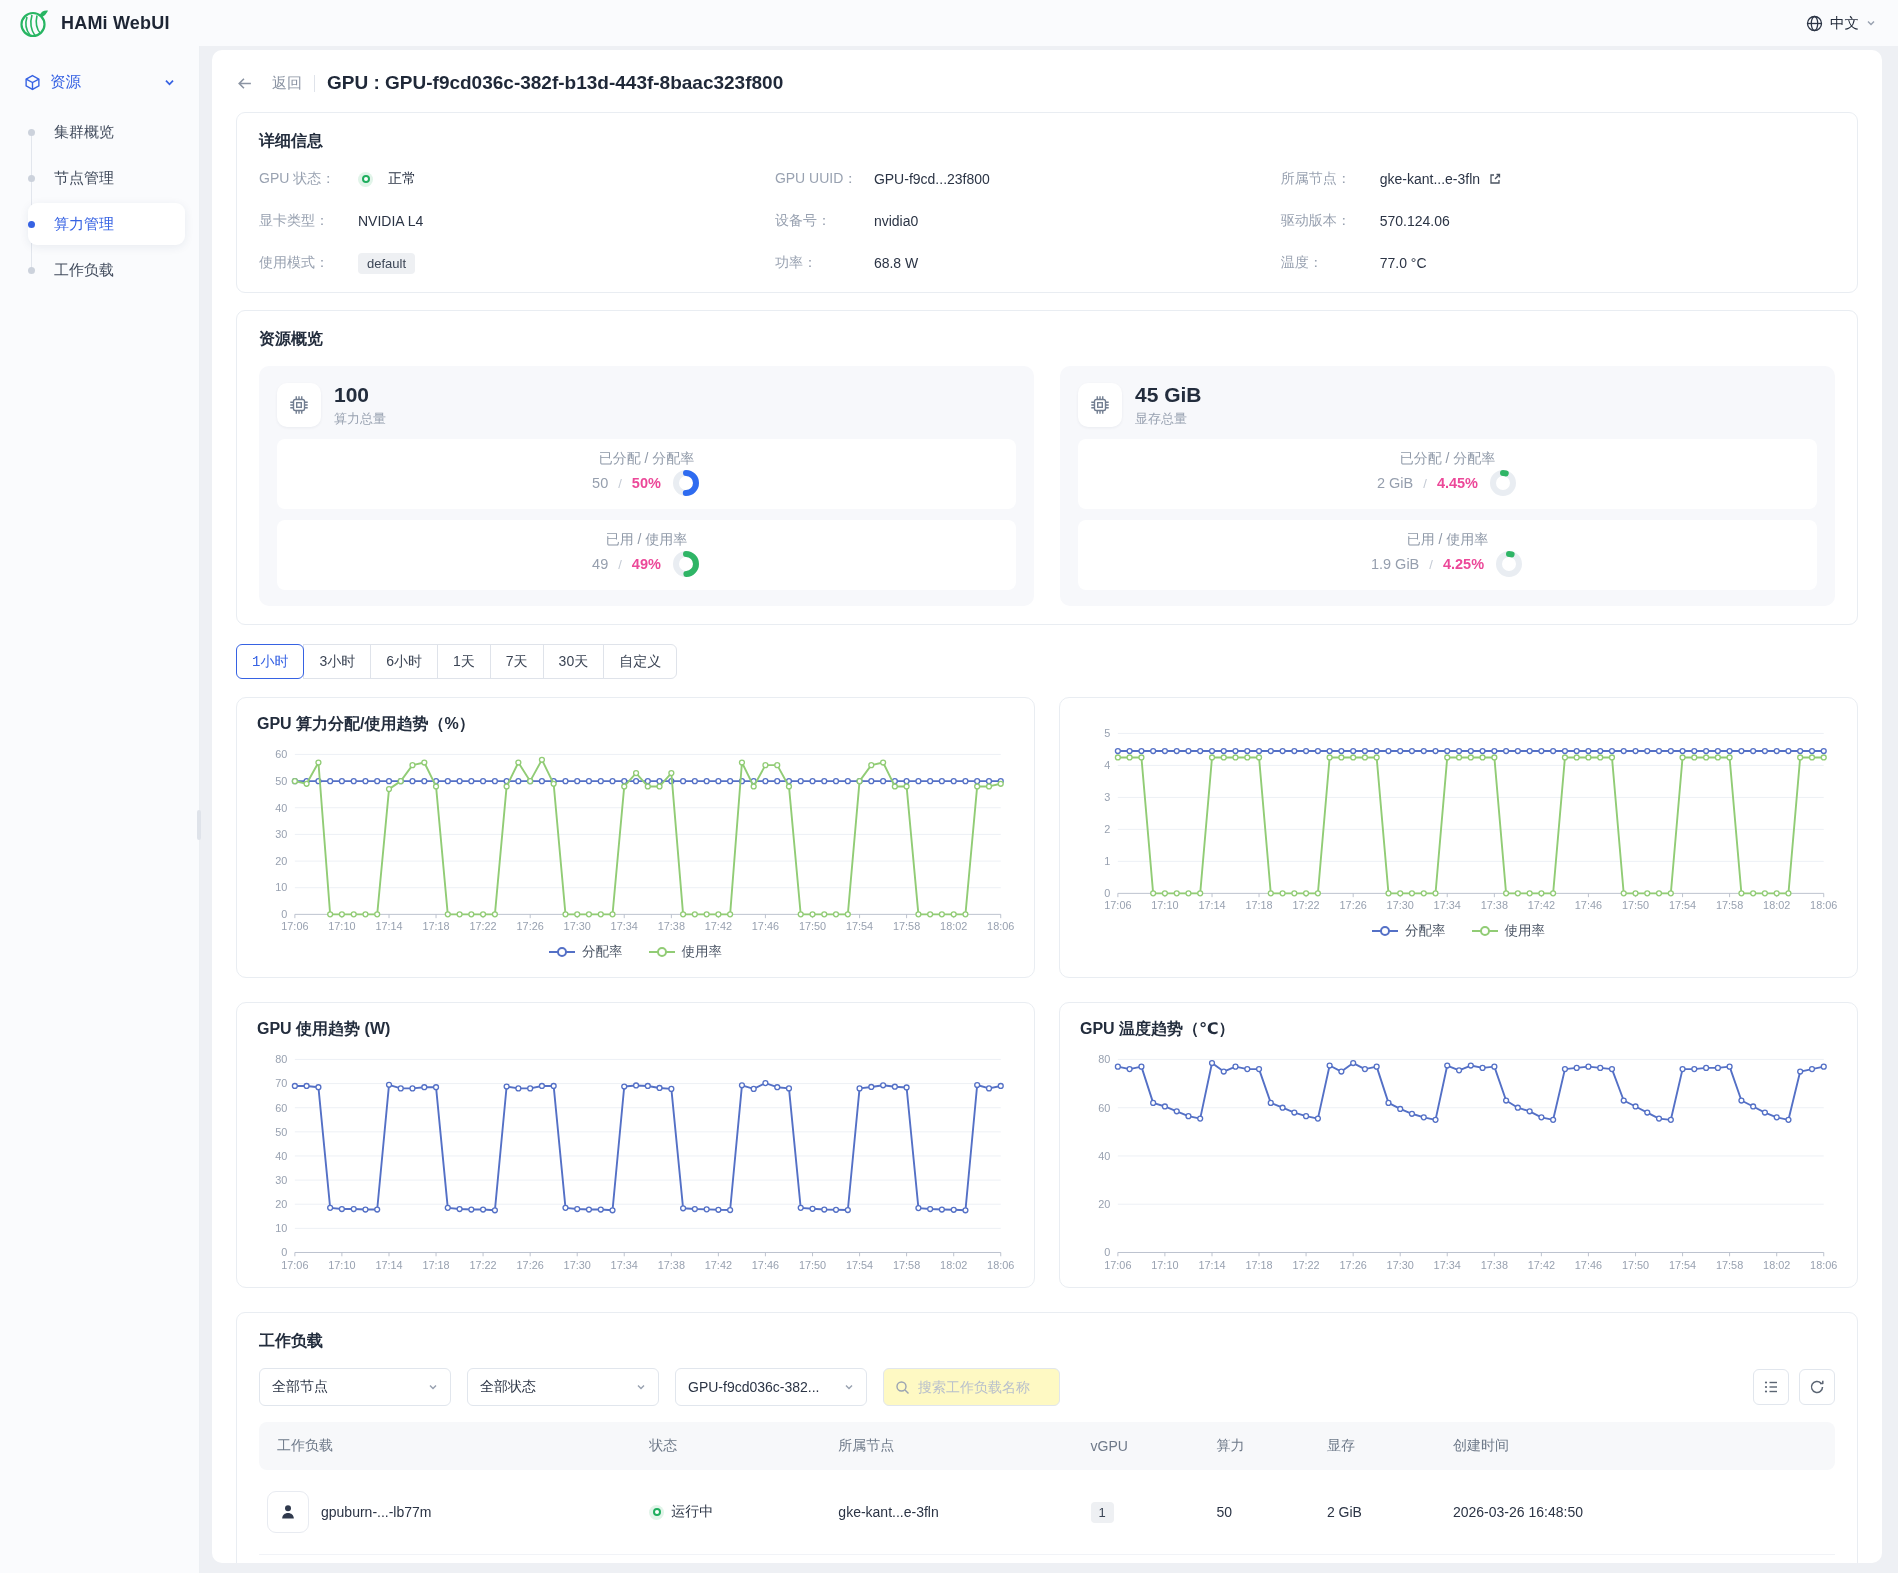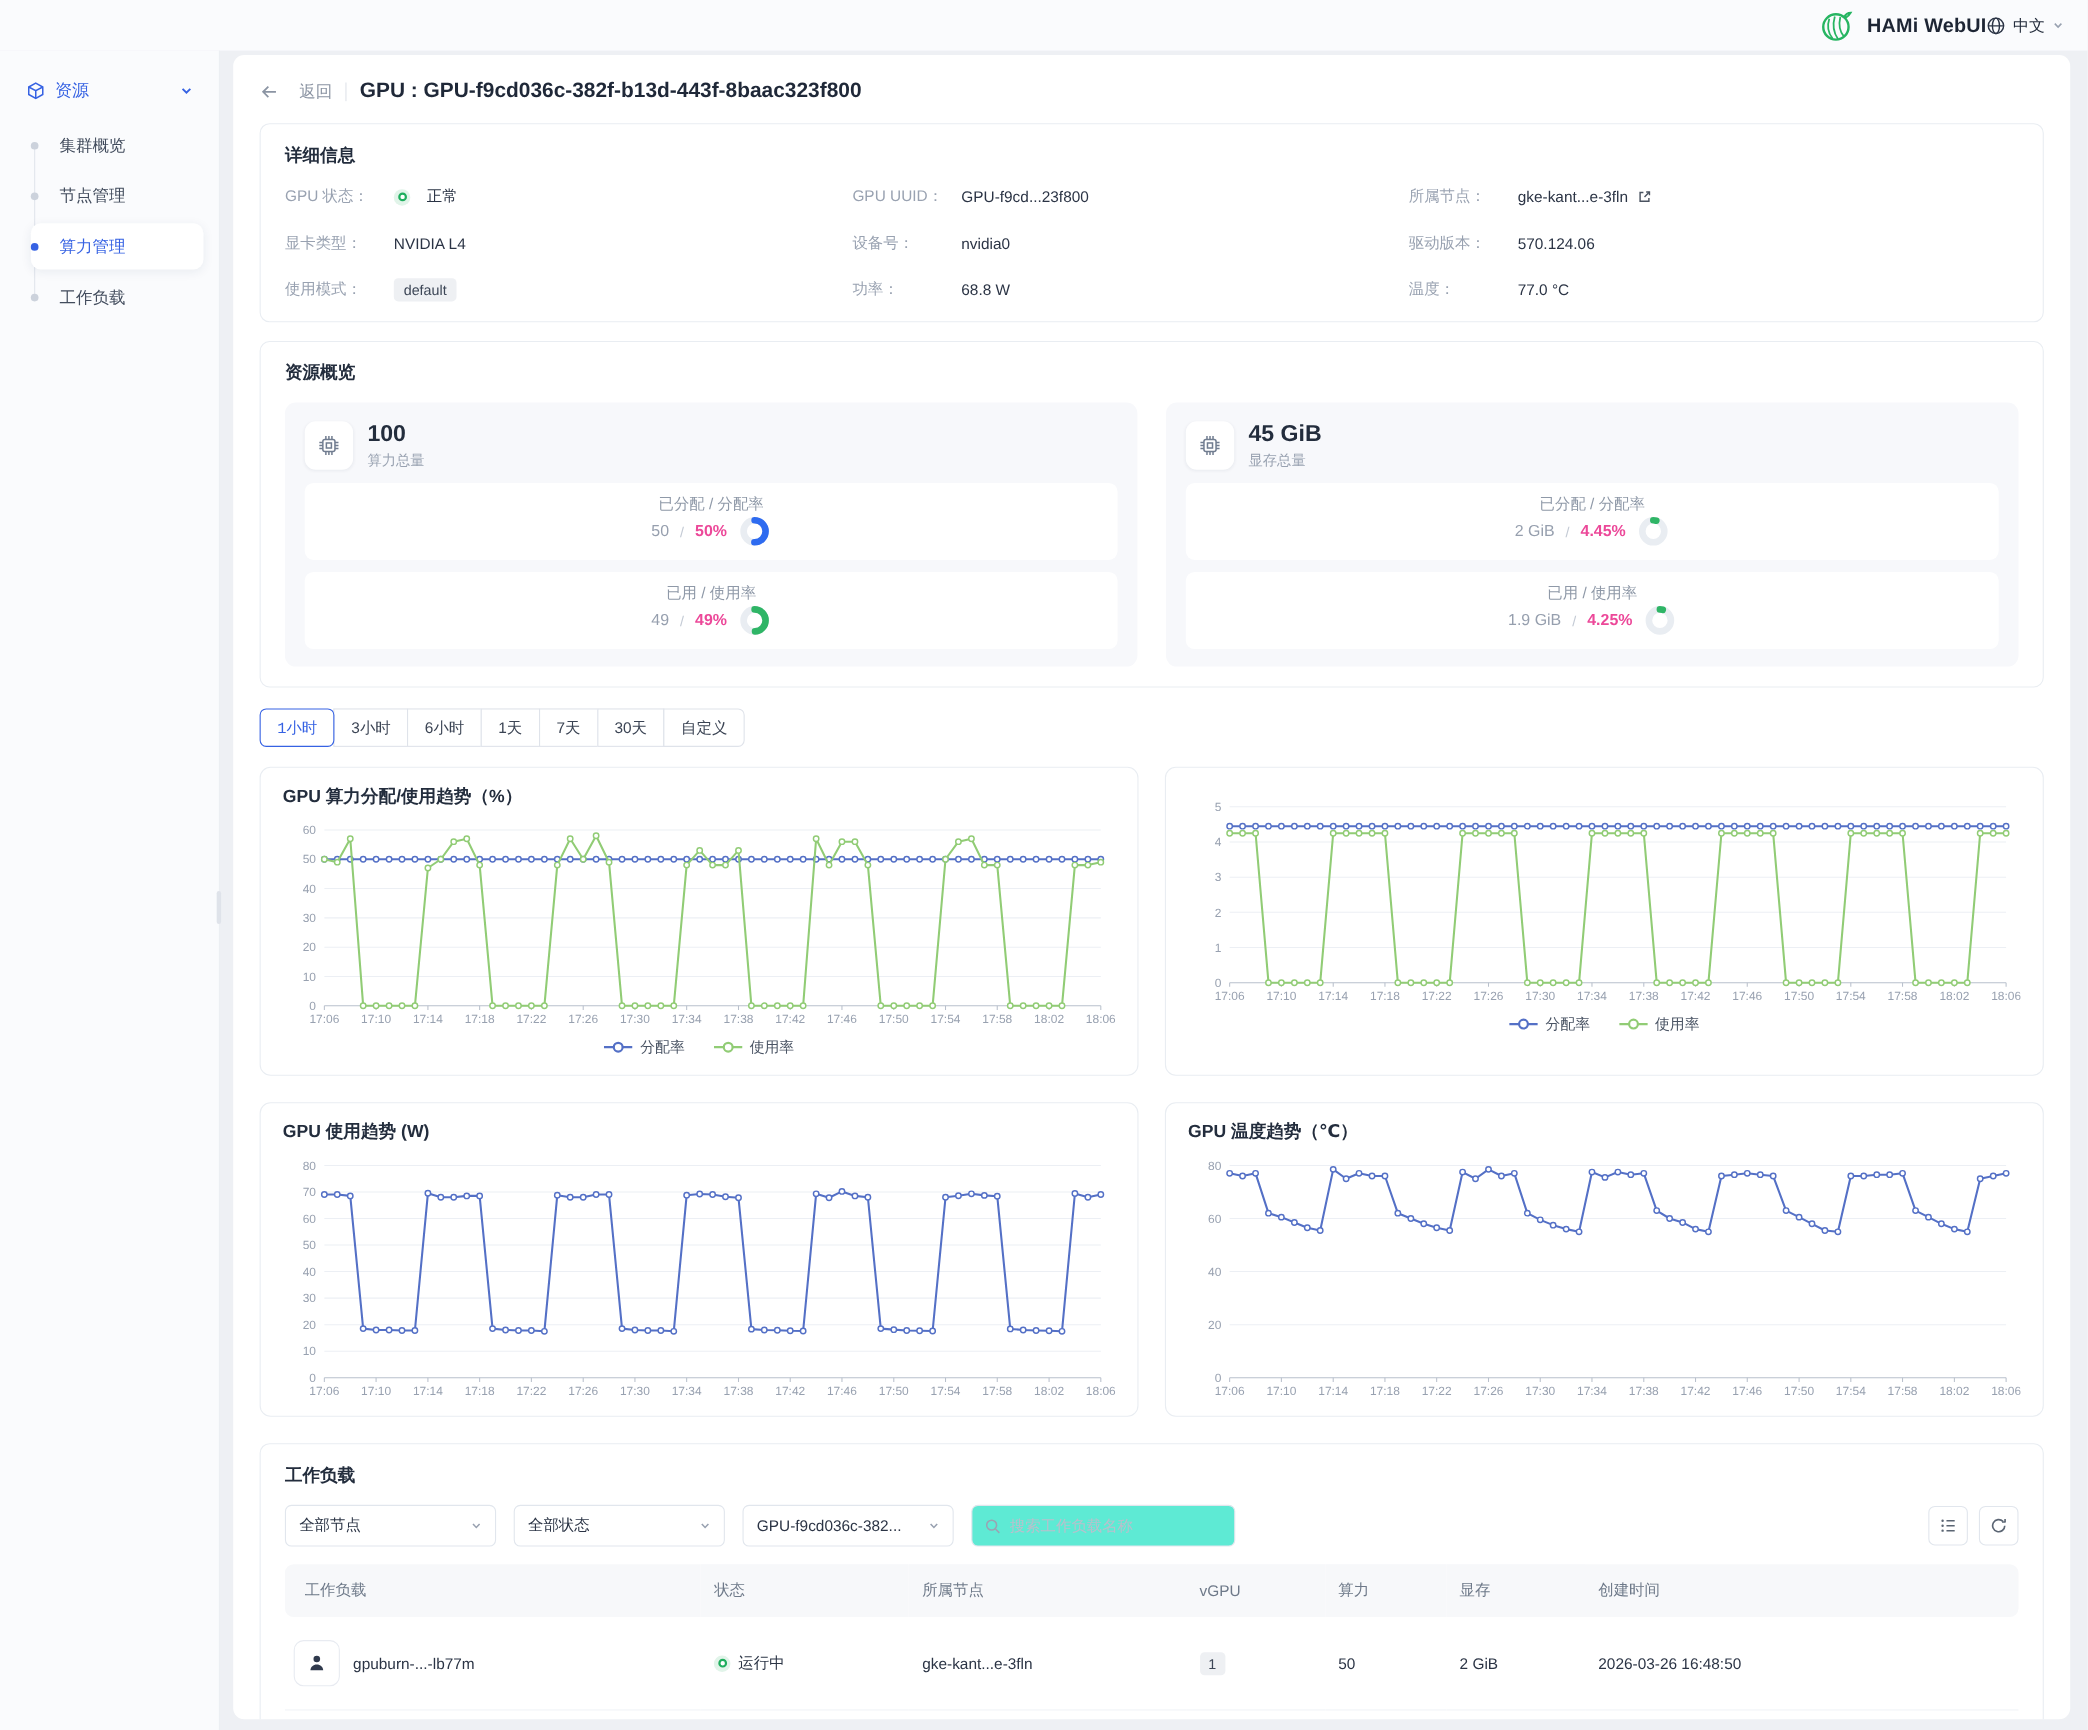--- a/index.html
+++ b/index.html
@@ -3,21 +3,21 @@
 <meta charset="utf-8">
 <style>
   * { margin:0; padding:0; box-sizing:border-box; }
   html,body { width:1898px; height:1573px; }
   body {
     font-family:"Liberation Sans","DejaVu Sans",sans-serif;
     background:#eef0f4; color:#2b3445; font-size:14px; overflow:hidden;
     display:flex; flex-direction:column;
   }
   
-  .topbar { height:46px; background:#fafbfd; display:flex; align-items:center; justify-content:flex-end; padding:0 22px 0 18px; flex:0 0 auto; }
+  .topbar { height:46px; background:#fafbfd; display:flex; align-items:center; justify-content:space-between; padding:0 22px 0 18px; flex:0 0 auto; }
   .brand { display:flex; align-items:center; gap:11px; }
   .brand-name { font-size:18px; font-weight:700; color:#1d2534; letter-spacing:.2px; }
   .lang { display:flex; align-items:center; gap:7px; cursor:pointer; color:#242d3c; font-size:14.5px; }
   
   .layout { flex:1; display:flex; min-height:0; }
   .sidebar { width:200px; background:#fafbfd; border-right:1px solid #ecEFF3; padding:20px 14px; position:relative; flex:0 0 auto; }
   .collapse-handle { position:absolute; right:-2px; top:50%; width:4px; height:30px; border-radius:3px; background:#dfe3ea; }
   .menu-head { display:flex; align-items:center; gap:9px; color:#3662e3; font-size:15.5px; padding:6px 10px 14px; }
   .menu-head .mh-label { flex:1; }
   .menu-items { position:relative; margin-left:14px; }
@@ -70,21 +70,21 @@
   .chart-title { font-size:16px; font-weight:700; color:#232d3d; }
   .chart-body { margin-top:10px; }
   .chart-svg { width:100%; display:block; font-size:11.5px; }
   .chart-svg text { fill:#98a1b0; font-family:inherit; }
   .legend { display:flex; justify-content:center; gap:26px; padding:4px 0 6px; }
   .legend-item { display:inline-flex; align-items:center; gap:7px; color:#4a5464; font-size:13.5px; cursor:pointer; }
   
   .filters { display:flex; align-items:center; gap:16px; margin-bottom:16px; }
   .selectbox { width:192px; height:38px; border:1px solid #e1e6ed; border-radius:6px; background:#fff; display:flex; align-items:center; justify-content:space-between; padding:0 12px; cursor:pointer; color:#2b3445; font-size:14px; }
   .selectbox .sel-text { white-space:nowrap; overflow:hidden; text-overflow:ellipsis; }
-  .searchbox { width:240px; height:38px; border:1px solid #e1e6ed; border-radius:6px; background:#5eead4; display:flex; align-items:center; gap:8px; padding:0 11px; }
+  .searchbox { width:177px; height:38px; border:1px solid #e1e6ed; border-radius:6px; background:#fef9c3; display:flex; align-items:center; gap:8px; padding:0 11px; }
   .searchbox input { border:none; outline:none; flex:1; min-width:0; font-size:14px; font-family:inherit; color:#2b3445; background:transparent; }
   .searchbox input::placeholder { color:#b9c0cc; }
   .toolbar { margin-left:auto; display:flex; gap:10px; }
   .tool-btn { width:36px; height:36px; border:1px solid #e1e6ed; border-radius:6px; background:#fff; display:flex; align-items:center; justify-content:center; cursor:pointer; }
   table { width:100%; border-collapse:collapse; }
   thead th { background:#f7f8fa; text-align:left; font-weight:400; color:#6e7989; font-size:14px; padding:15px 12px; }
   thead th:first-child { padding-left:18px; border-radius:8px 0 0 8px; }
   thead th:last-child { border-radius:0 8px 8px 0; }
   tbody td { padding:21px 12px; font-size:14px; color:#2b3445; border-bottom:1px solid #f1f3f7; }
   tbody td:first-child { padding-left:8px; }

